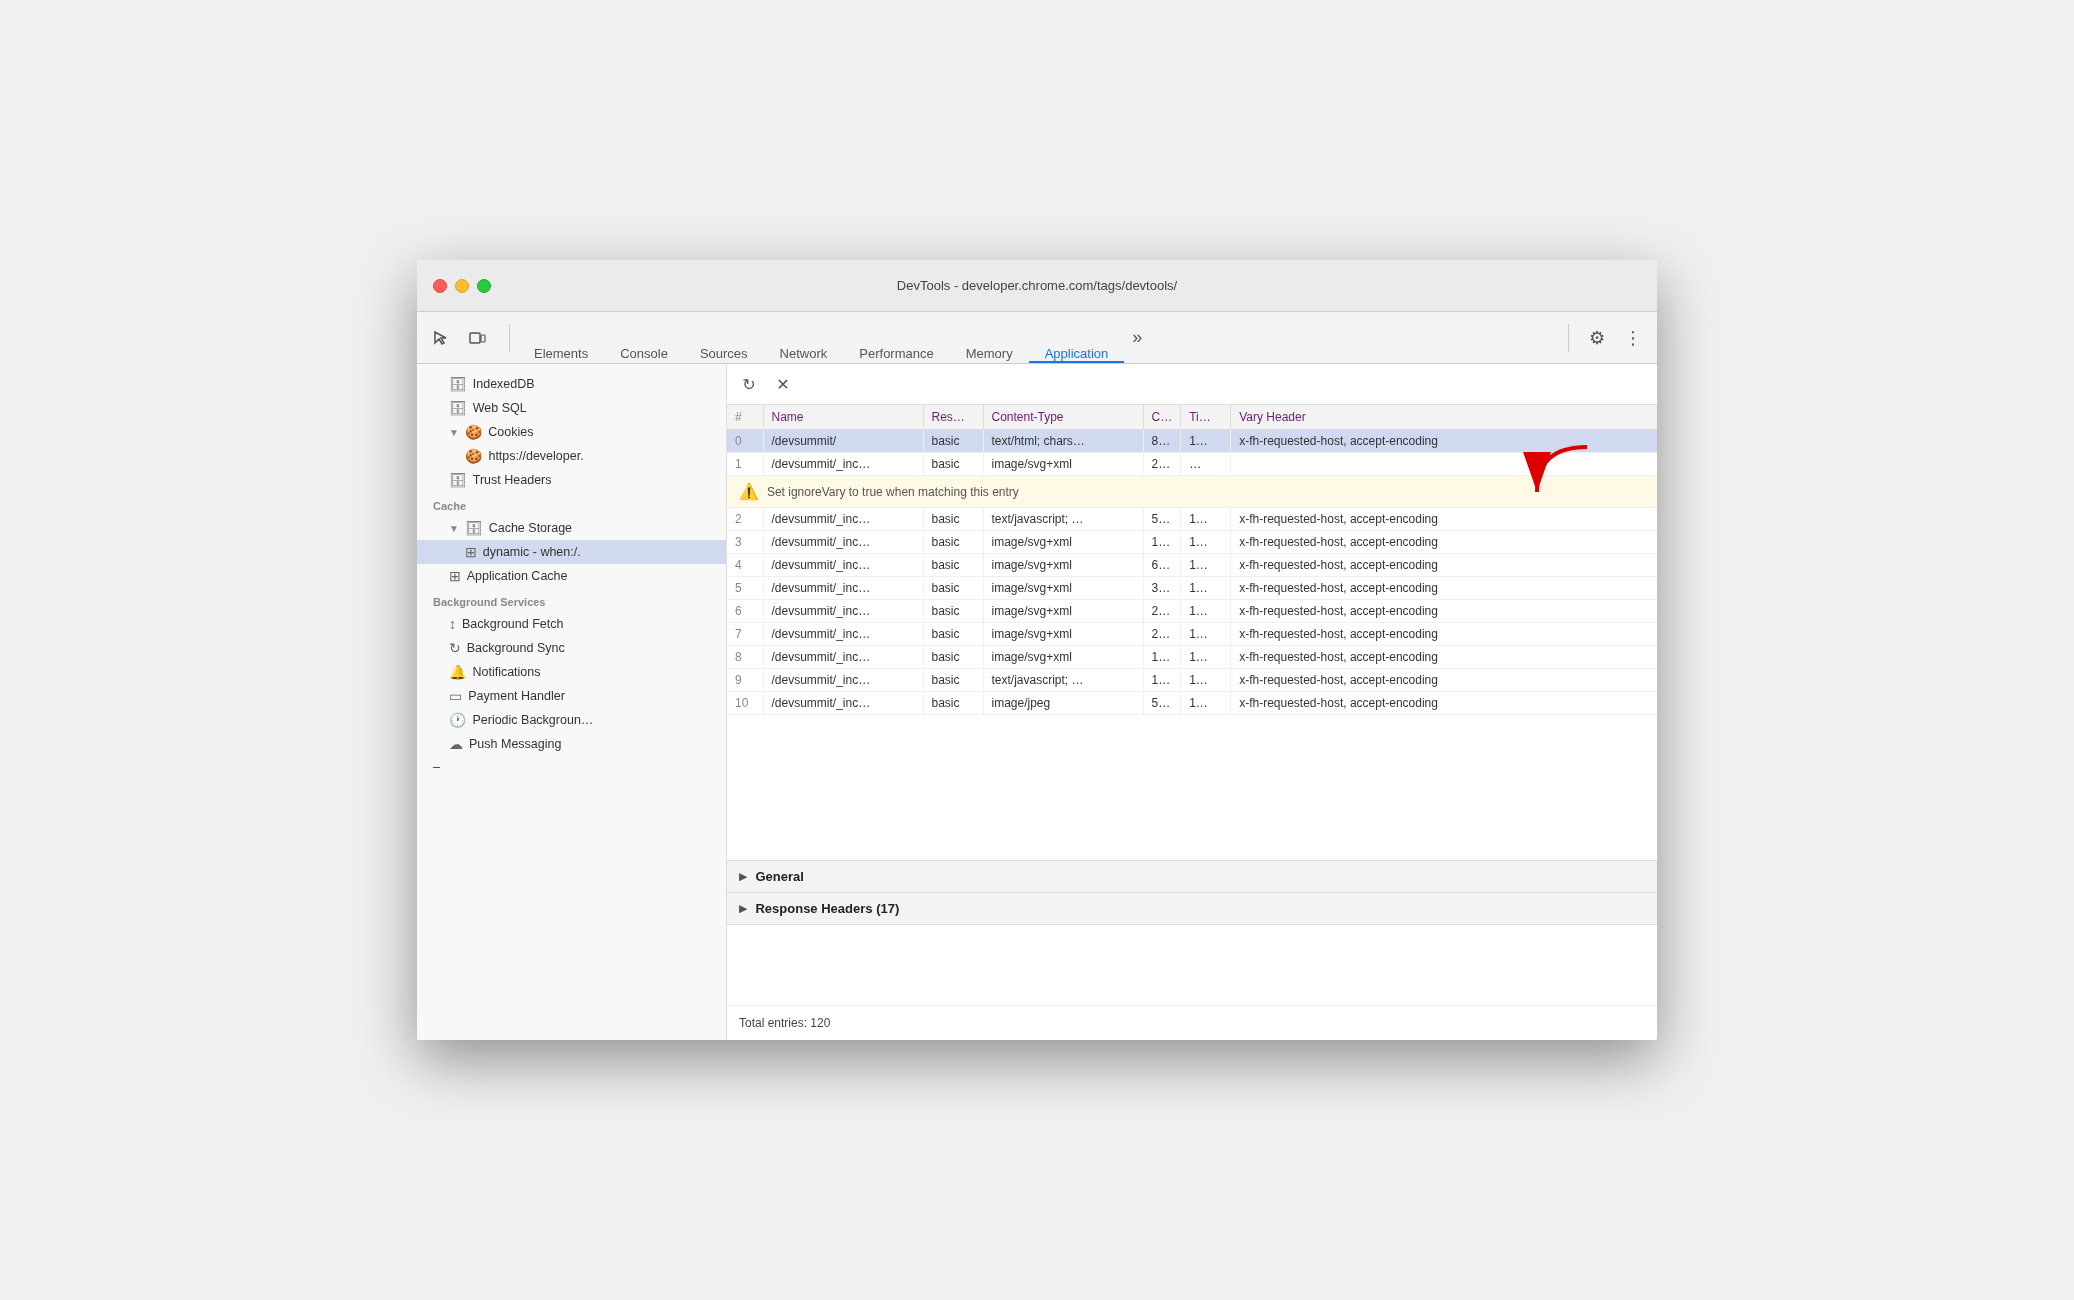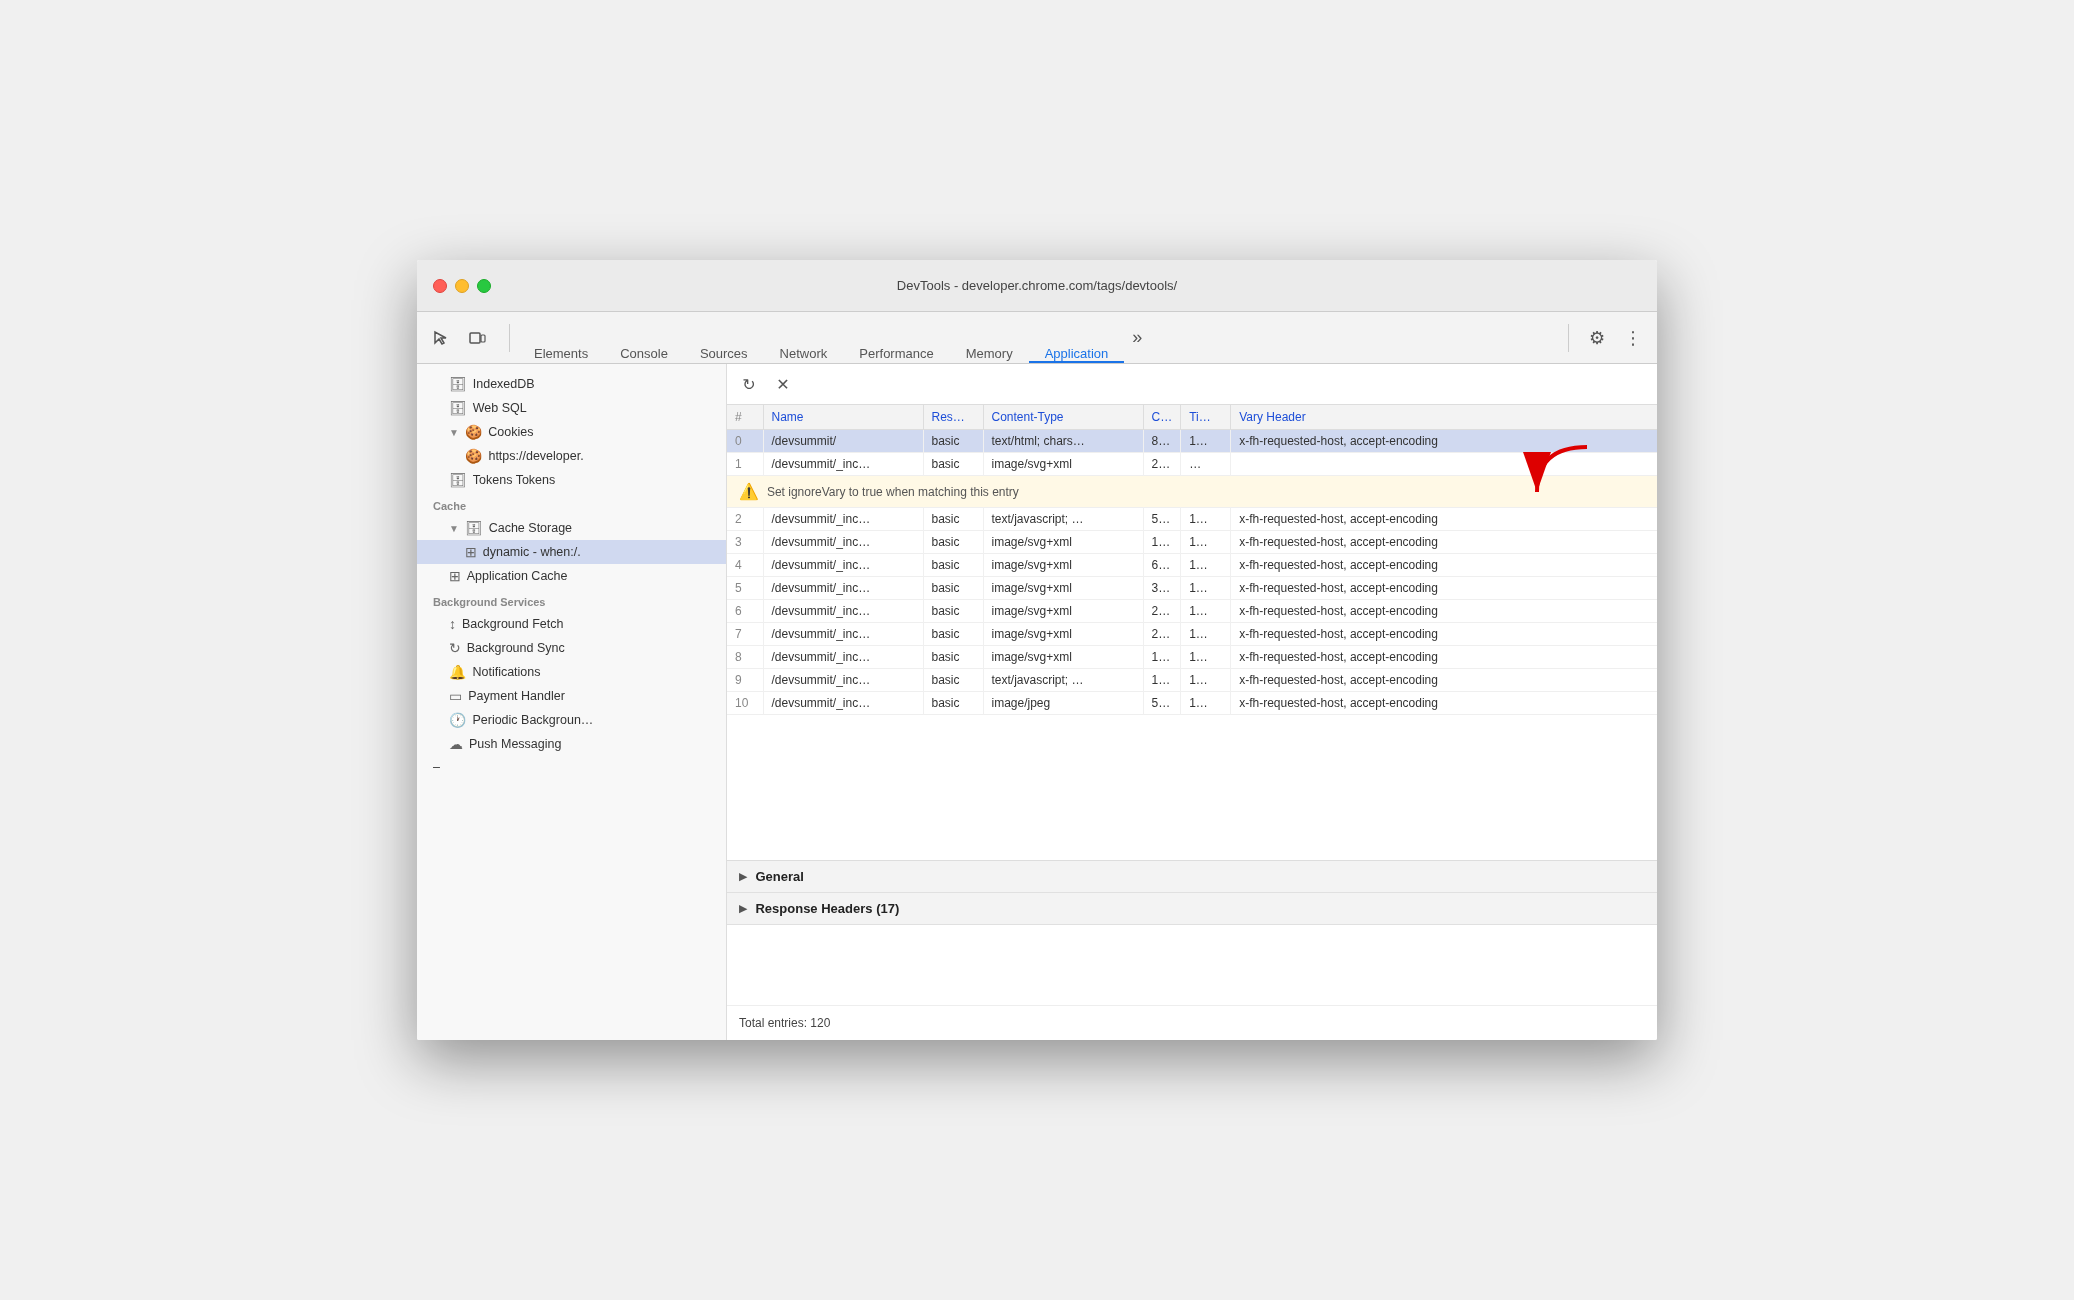--- a/index.html
+++ b/index.html
@@ -212,21 +212,21 @@
       border-collapse: collapse;
       font-size: 12px;
     }
     thead th {
       background: #f3f3f3;
       border-bottom: 1px solid #ddd;
       border-right: 1px solid #ddd;
       padding: 5px 8px;
       text-align: left;
       font-weight: 500;
-      color: #1d4ed8;
+      color: #701a75;
       white-space: nowrap;
       position: sticky;
       top: 0;
       z-index: 1;
     }
     thead th:last-child { border-right: none; }
     tbody tr {
       border-bottom: 1px solid #efefef;
     }
     tbody tr.selected { background: #d0d9f0; }
@@ -397,21 +397,21 @@
         <span>Cookies</span>
       </div>
 
       <div class="sidebar-item sidebar-group-indent2">
         <span class="icon">🍪</span>
         <span>https://developer.</span>
       </div>
 
       <div class="sidebar-item sidebar-group-indent">
         <span class="icon">🗄</span>
-        <span>Tokens Tokens</span>
+        <span>Trust Headers</span>
       </div>
 
       <div class="sidebar-section-header">Cache</div>
 
       <div class="sidebar-item sidebar-group-indent">
         <span class="expand-arrow">▼</span>
         <span class="icon">🗄</span>
         <span>Cache Storage</span>
       </div>
 

